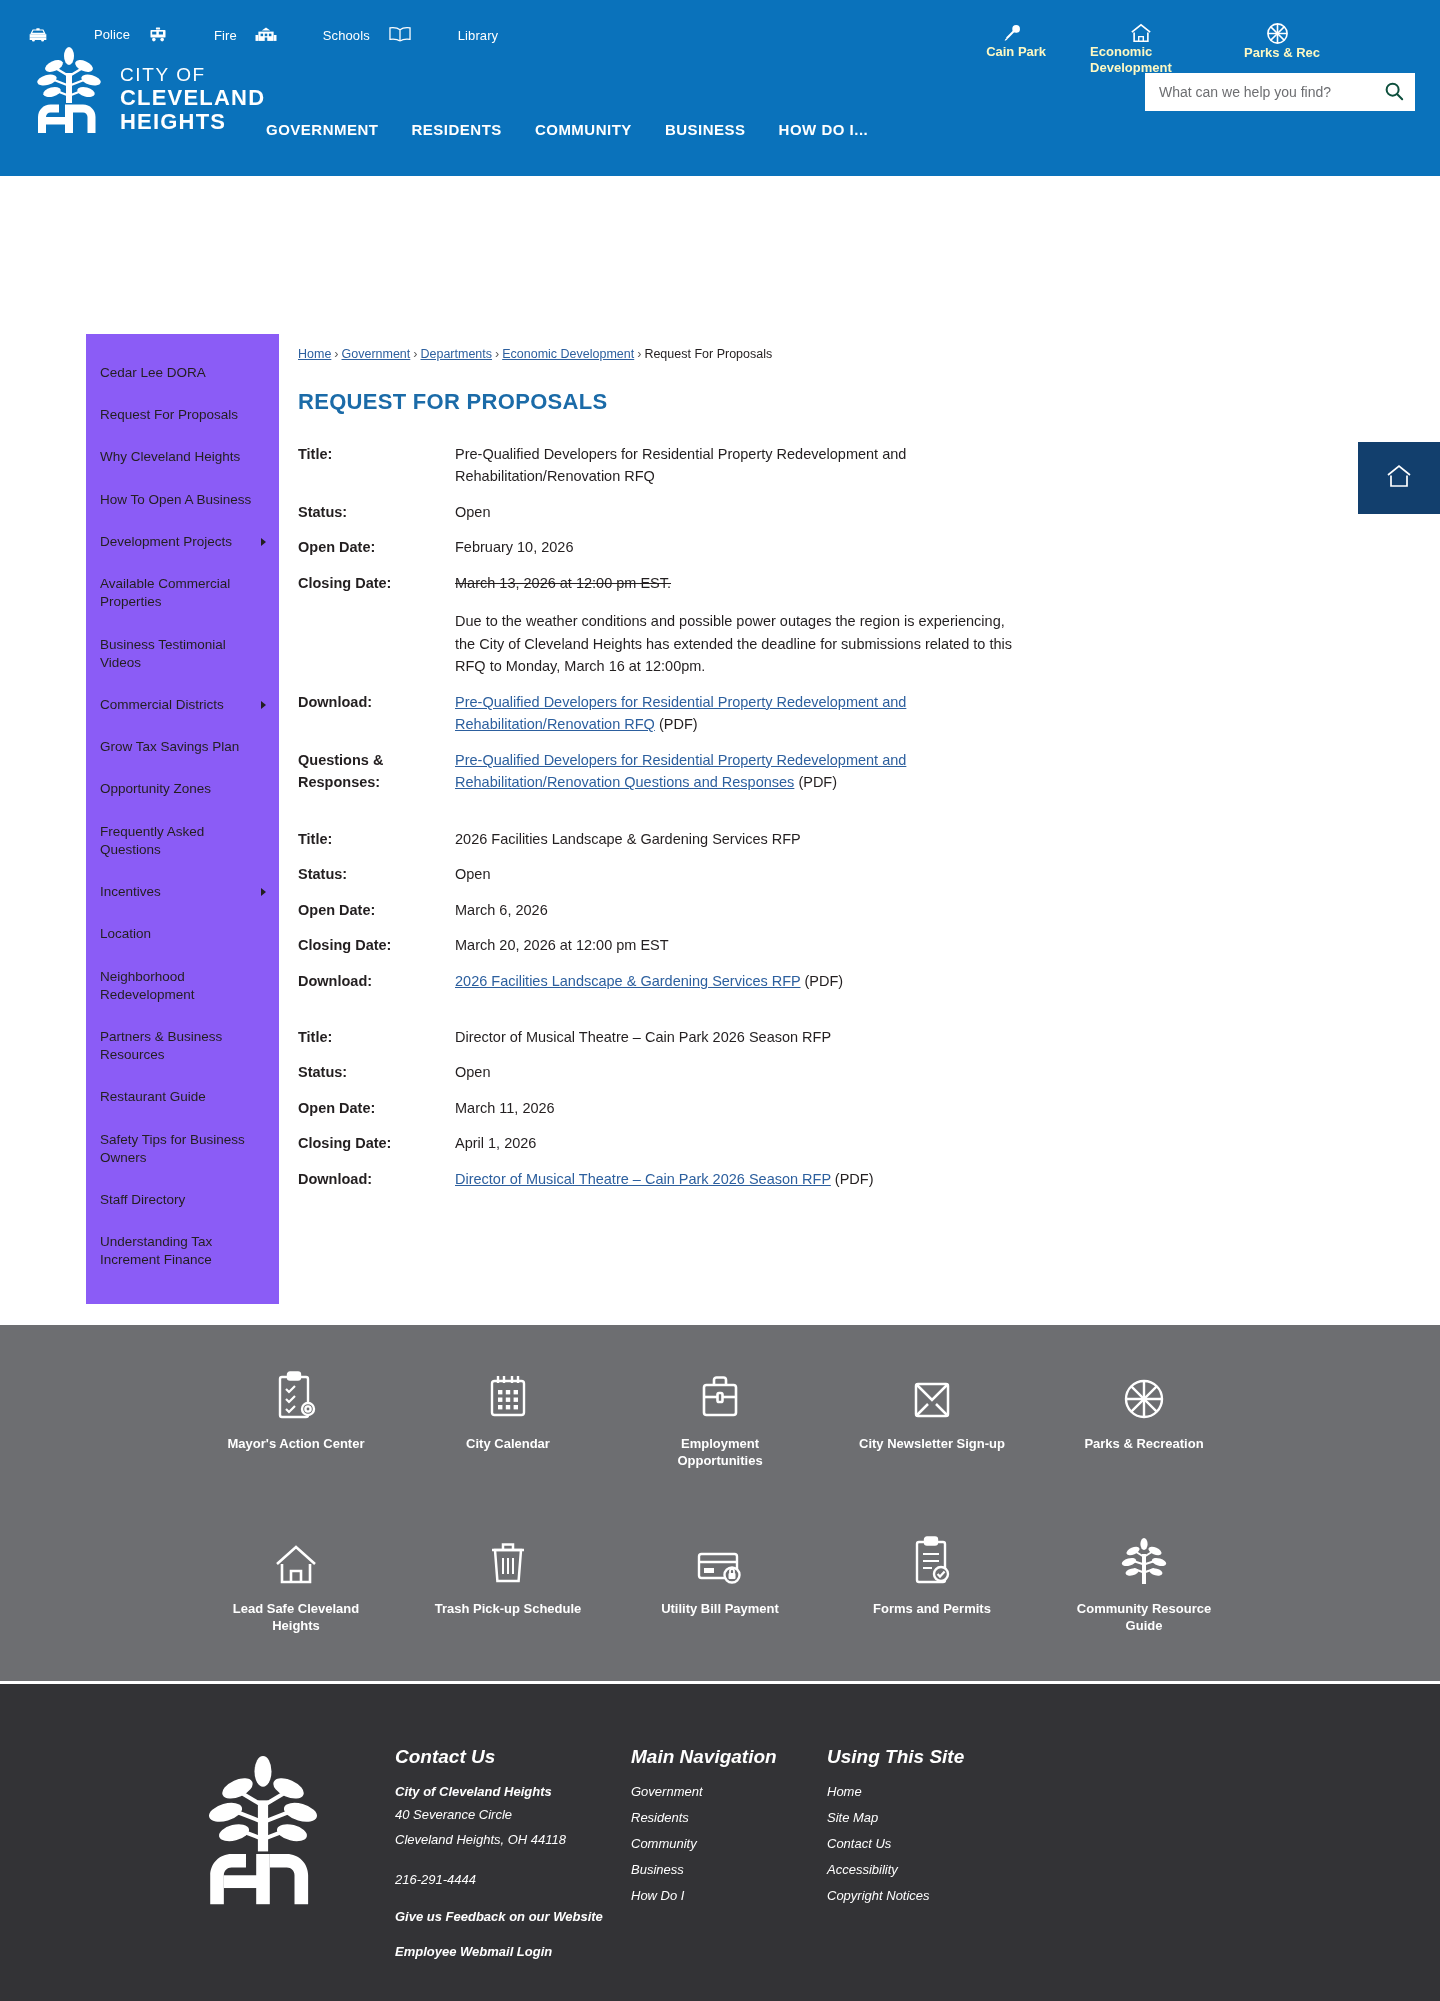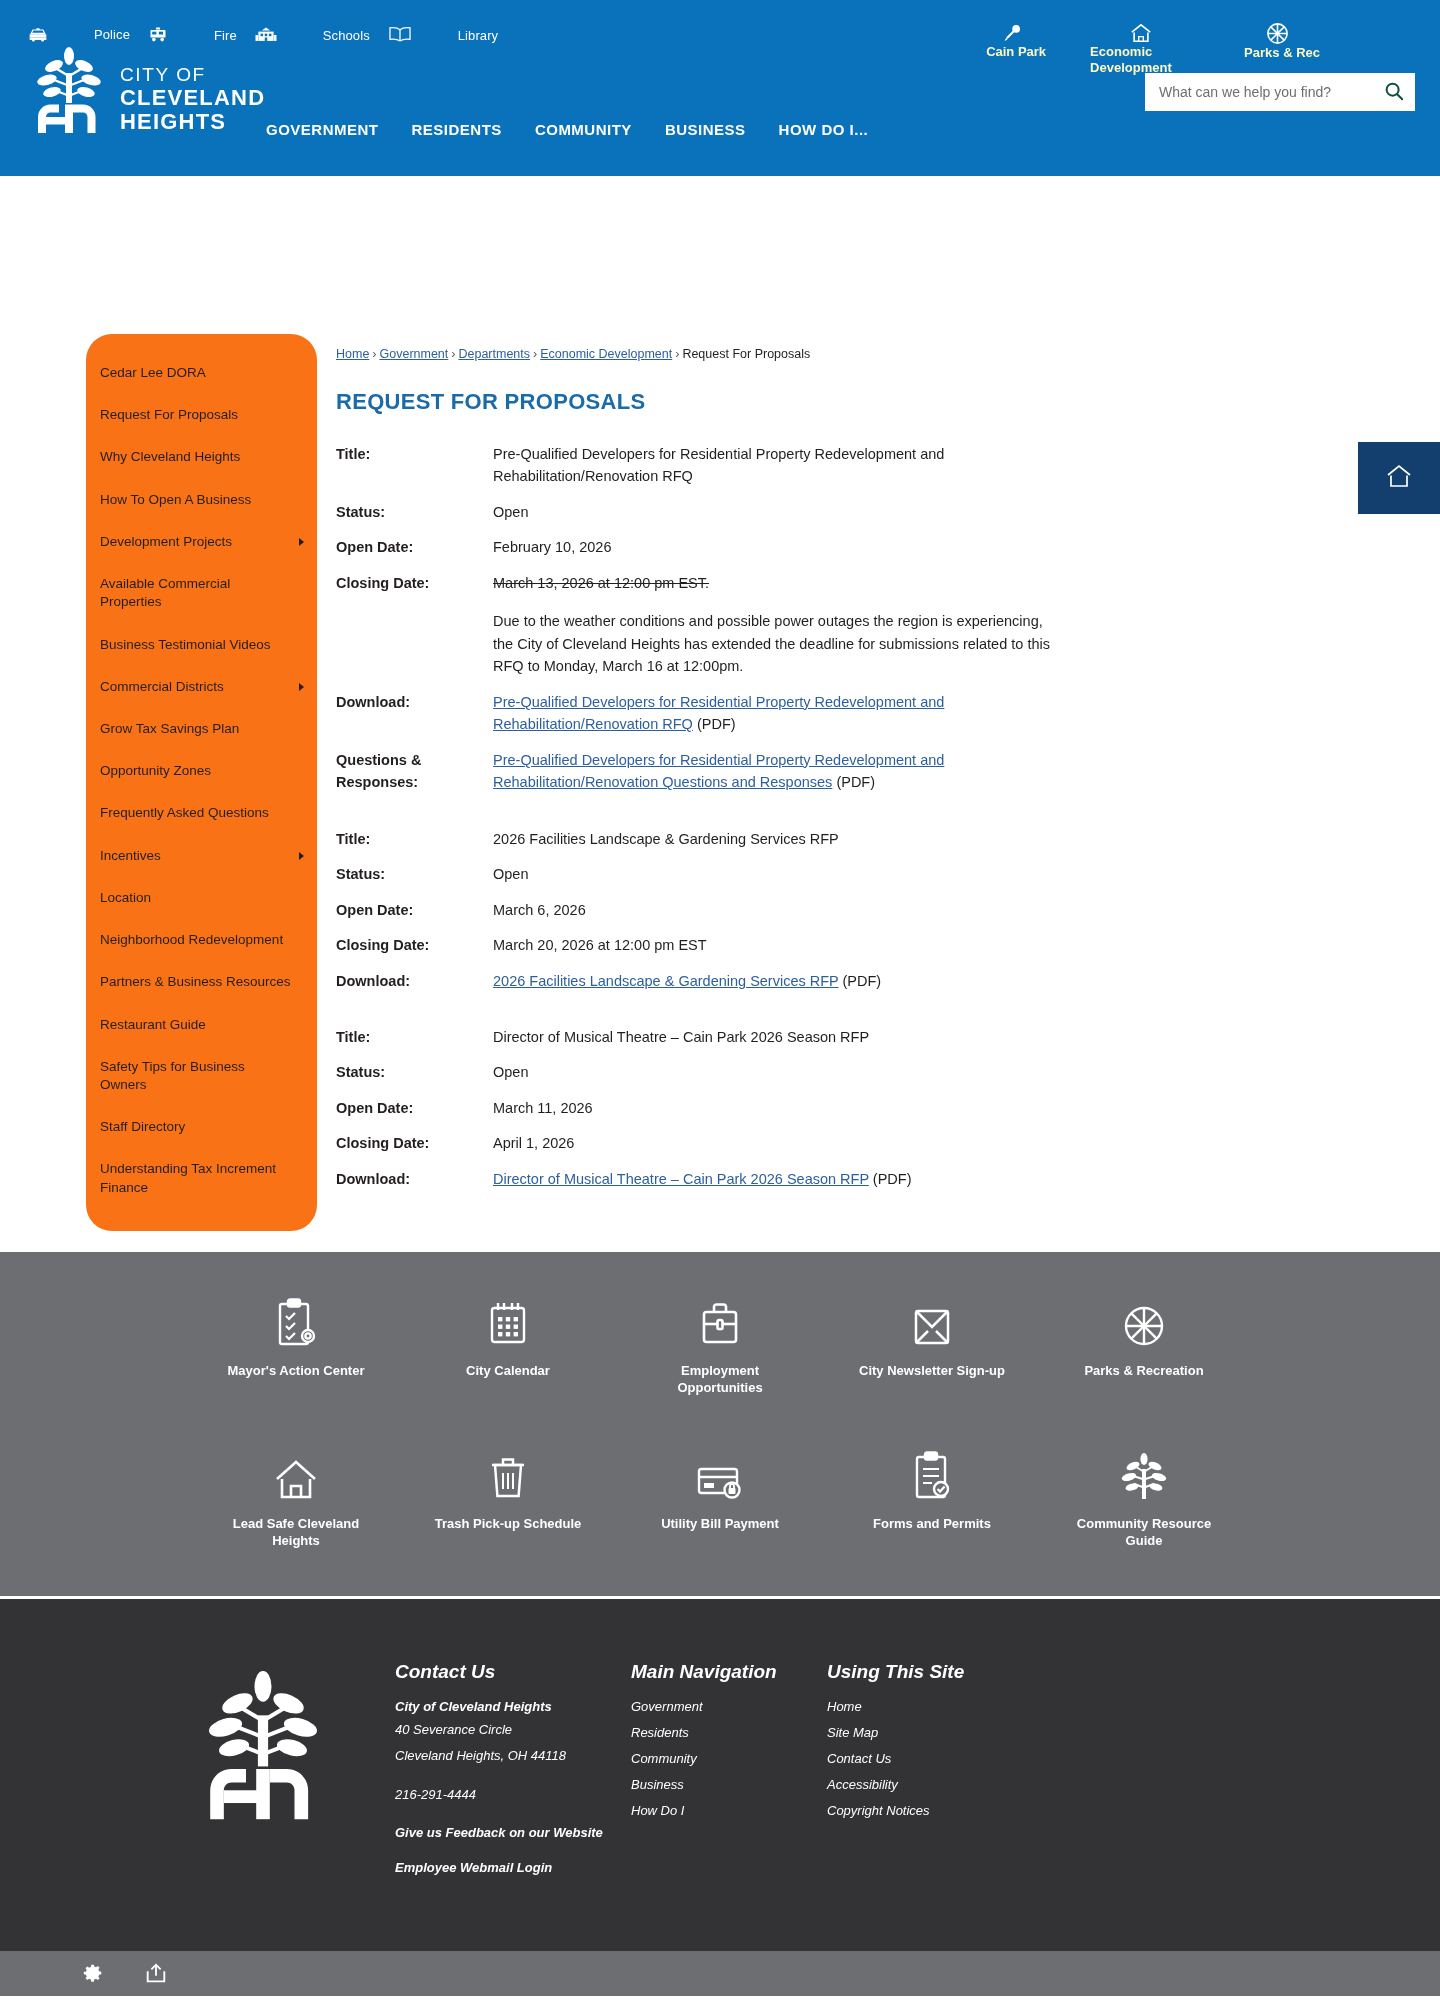--- a/index.html
+++ b/index.html
@@ -112,27 +112,26 @@
     width: 1440px;
     position: relative;
     background: #fff;
     padding-bottom: 18px;
   }
   .content-wrap {
     display: flex;
     padding: 0 0 0 0;
   }
   .sidebar {
-    width: 231px;
+    width: 193px;
     margin-left: 86px;
     margin-top: 158px;
-    background: #f97316;
+    background: #8b5cf6;
     padding: 18px 0 22px 0;
     align-self: flex-start;
-    border-radius: 26px;
   }
   .side-item {
     position: relative;
     padding: 12px 26px 12px 14px;
     font-size: 13.5px;
     color: #231f20;
     line-height: 1.35;
     cursor: pointer;
   }
   .side-item .caret {
@@ -199,21 +198,21 @@
   .quicklinks {
     background: #6d6e71;
     padding: 40px 0 46px 0;
     border-top: 3px solid #fff;
   }
   .ql-grid {
     width: 1060px;
     margin: 0 auto;
     display: grid;
     grid-template-columns: repeat(5, 1fr);
-    row-gap: 48px;
+    row-gap: 60px;
   }
   .ql-item {
     display: flex; flex-direction: column; align-items: center;
     color: #fff; cursor: pointer;
   }
   .ql-item .ql-ico { height: 56px; display: flex; align-items: flex-end; }
   .ql-item .ql-lbl {
     margin-top: 14px;
     font-size: 13px;
     font-weight: 700;

